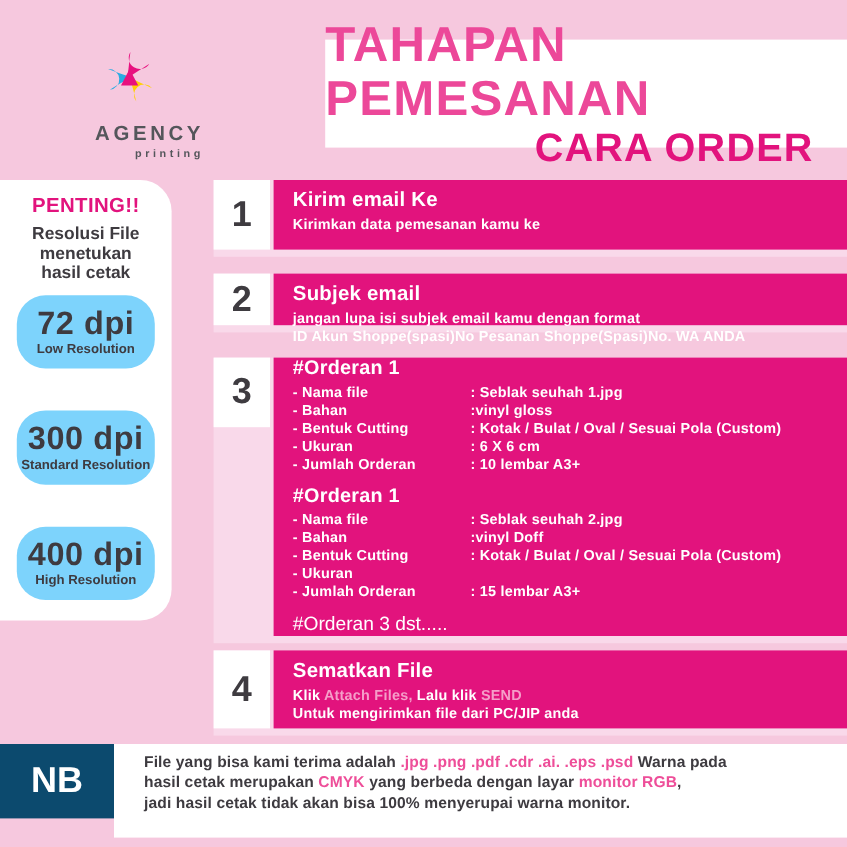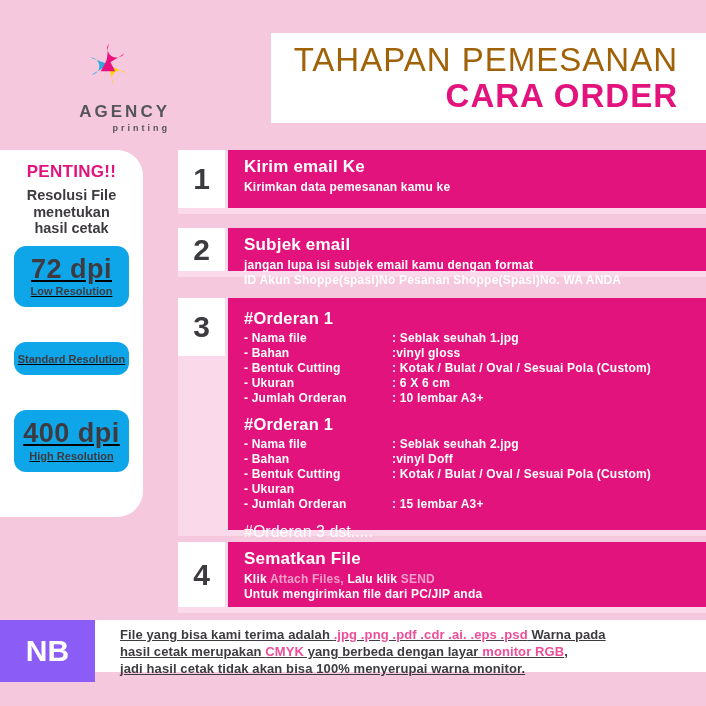--- a/index.html
+++ b/index.html
@@ -12,66 +12,66 @@
   .logo{position:absolute;left:45px;top:30px;width:125px;text-align:right;}
   .logo svg{display:block;margin:0 auto;}
   .logo-name{font-size:17px;font-weight:bold;color:#54565B;letter-spacing:3px;margin-top:4px;}
   .logo-tag{font-size:9px;font-weight:bold;color:#54565B;letter-spacing:3px;margin-top:1px;}
   
   .header-box{
     position:absolute;left:271px;top:33px;right:0;height:90px;background:#FFFFFF;
     display:flex;flex-direction:column;justify-content:center;align-items:flex-end;
     padding-right:28px;box-sizing:border-box;
   }
-  .header-line1{font-size:33px;font-weight:normal;color:#a16207;letter-spacing:1px;line-height:1.1;}
+  .header-line1{font-size:41px;font-weight:bold;color:#ec4899;letter-spacing:1px;line-height:1.1;}
   .header-line2{font-size:33px;font-weight:bold;color:#E2137D;letter-spacing:1px;line-height:1.1;}
   
   .sidebar{
     position:absolute;left:0;top:150px;width:143px;height:367px;background:#FFFFFF;
     border-radius:0 26px 26px 0;text-align:center;box-sizing:border-box;padding-top:12px;
   }
   .penting{font-size:17px;font-weight:bold;color:#E2137D;letter-spacing:0.3px;}
   .sidebar-sub{margin-top:5px;font-size:14.5px;font-weight:bold;color:#3E3B40;line-height:1.15;}
-  .dpi-box{width:115px;margin:35px auto 0;background:#0ea5e9;border-radius:12px;padding:9px 0 10px;text-decoration:underline;}
+  .dpi-box{width:115px;margin:35px auto 0;background:#7dd3fc;border-radius:24px;padding:9px 0 10px;}
   .dpi-box.first{margin-top:9px;}
   .dpi-num{font-size:27px;font-weight:bold;color:#3E3B40;letter-spacing:0.5px;line-height:1.05;}
   .dpi-label{font-size:11px;font-weight:bold;color:#3E3B40;margin-top:2px;}
   
   .step-row{
     position:absolute;left:178px;right:0;background:#F9D9EA;
     display:flex;gap:3px;padding-bottom:6px;box-sizing:content-box;
   }
   .num-box{
     width:47px;flex:none;background:#FFFFFF;display:flex;align-items:center;justify-content:center;
     font-size:30px;font-weight:bold;color:#3E3B40;
   }
   .num-box.square{height:58px;align-self:flex-start;}
   .step-content{flex:1;background:#E2137D;color:#FFFFFF;padding:7px 8px 0 16px;box-sizing:border-box;}
   .step-title{font-size:17px;font-weight:bold;letter-spacing:0.2px;line-height:1.2;margin-bottom:3px;}
   .step-line{font-size:12px;font-weight:bold;letter-spacing:0.2px;line-height:1.25;}
   .row1{top:150px;} .row1 .step-content{height:58px;}
   .row2{top:228px;} .row2 .step-content{height:43px;}
-  .row3{top:298px;} .row3 .step-content{height:232px;padding-top:11px;}
+  .row3{top:298px;} .row3 .step-content{height:232px;padding-top:0;}
   .row4{top:542px;} .row4 .step-content{height:65px;}
   .order-title{font-size:16.5px;font-weight:bold;letter-spacing:0.2px;line-height:1.1;margin:0 0 4px;}
   .order-title.second{margin-top:9px;}
   .order-footer{font-size:16px;font-weight:normal;margin-top:11px;}
   .order-row{display:flex;font-size:12px;font-weight:bold;line-height:15px;letter-spacing:0.2px;}
   .order-label{width:148px;flex:none;}
   .order-value{flex:1;}
   .hl-on-magenta{color:#F59EC9;}
   
   .nb-badge{
-    position:absolute;left:0;top:620px;width:95px;height:62px;background:#8b5cf6;
+    position:absolute;left:0;top:620px;width:95px;height:62px;background:#0c4a6e;
     color:#FFFFFF;font-size:30px;font-weight:bold;display:flex;align-items:center;justify-content:center;
   }
   .nb-panel{
-    position:absolute;left:95px;top:620px;right:0;height:52px;background:#FFFFFF;
+    position:absolute;left:95px;top:620px;right:0;height:78px;background:#FFFFFF;
     box-sizing:border-box;padding:6px 6px 0 25px;
-    font-size:13px;font-weight:bold;color:#3E3B40;line-height:17px;letter-spacing:0.1px;text-decoration:underline;
+    font-size:13px;font-weight:bold;color:#3E3B40;line-height:17px;letter-spacing:0.1px;
   }
   .hl-pink{color:#EE4E99;}
 </style>
 </head>
 <body>
 
 <div class="poster">
 
   <div class="logo">
     <svg width="66" height="68" viewBox="0 0 92 94">
@@ -100,20 +100,21 @@
     <div class="sidebar-sub">
       <div>Resolusi File</div>
       <div>menetukan</div>
       <div>hasil cetak</div>
     </div>
     <div class="dpi-box first">
       <div class="dpi-num">72 dpi</div>
       <div class="dpi-label">Low Resolution</div>
     </div>
     <div class="dpi-box">
+      <div class="dpi-num">300 dpi</div>
       <div class="dpi-label">Standard Resolution</div>
     </div>
     <div class="dpi-box">
       <div class="dpi-num">400 dpi</div>
       <div class="dpi-label">High Resolution</div>
     </div>
   </div>
 
   <div class="step-row row1">
     <div class="num-box">1</div>

